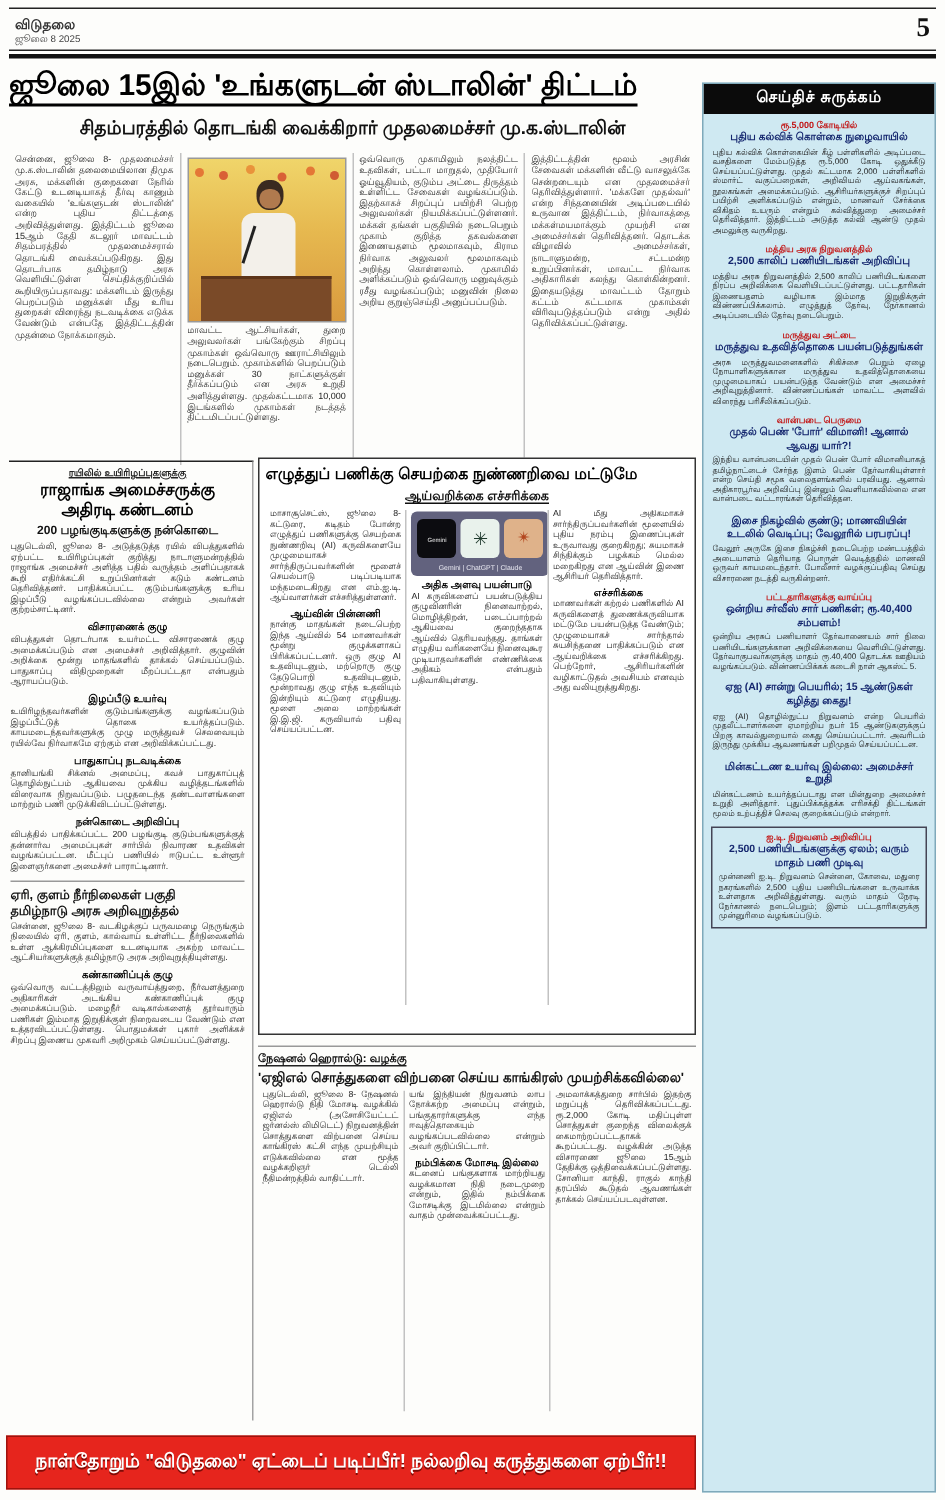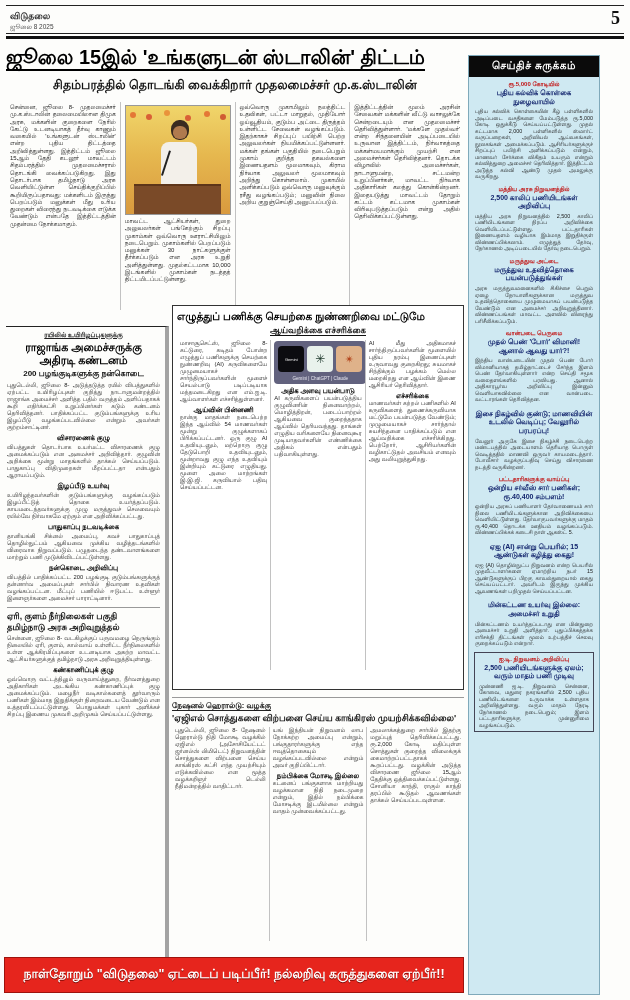--- a/index.html
+++ b/index.html
@@ -49,22 +49,22 @@
   .photo .flowers { position:absolute; left:4px; top:6px; width:6px; height:6px; border-radius:50%; background:#e2622b;
     box-shadow:16px 2px 0 #d5452b, 34px -2px 0 #e88431, 55px 3px 0 #d5452b, 74px -1px 0 #e2622b, 90px 2px 0 #c93f27; opacity:.8; }
   .photo .head { position:absolute; left:44%; top:14px; width:18px; height:20px; border-radius:45%; background:#3a2a20; }
   .photo .face { position:absolute; left:45.5%; top:20px; width:14px; height:13px; border-radius:45%; background:#b07a4e; }
   .photo .shirt{ position:absolute; left:34%; top:36px; width:36px; height:42px; border-radius:8px 8px 0 0; background:#f3f0ea; }
   .photo .podium{ position:absolute; left:8%; bottom:0; width:84%; height:30px; background:#7a4a28; border-top:2px solid #5d3519; }
   .photo .mic { position:absolute; left:38%; top:44px; width:1.5px; height:26px; background:#222; transform:rotate(18deg); }
 
   
   .left-strip {
-    left:6px; top:326px; width:163px; height:640px;
-    border-top:1.5px solid #222; border-right:4px solid #a3a3a3;
+    left:6px; top:307px; width:163px; height:640px;
+    border-top:1.5px solid #222; border-right:1px solid #a3a3a3;
     padding:4px 5px 0 1px; overflow:hidden;
   }
   .kicker {
     text-align:center; font-size:6.5px; font-weight:bold; color:#222;
     text-decoration:underline; margin-bottom:2px;
   }
   .la-h1 { text-align:center; font-size:11px; font-weight:bold; line-height:13px; color:#000; }
   .la-h3 { text-align:center; font-size:8px; font-weight:bold; margin:2px 0 3px 0; }
   .small-body { font-size:5.8px; line-height:7px; text-align:justify; color:#1c1c1c; }
   .sec-head { text-align:center; font-size:6.8px; font-weight:bold; margin:3px 0 1px 0; color:#000; }
@@ -100,21 +100,21 @@
   .her-kicker { text-align:left; font-size:7.5px; font-weight:bold; }
   .her-kicker span { border-bottom:1px solid #222; }
   .her-head { text-align:left; font-size:9px; font-weight:bold; line-height:11px; margin:2px 0 3px 0; }
   .her-cols { display:flex; height:214px; overflow:hidden; }
   .her-col { flex:1 1 0; padding:0 3px; overflow:hidden;
     font-size:5.8px; line-height:7px; text-align:justify; color:#1c1c1c; }
   .her-col + .her-col { border-left:1px solid #c2c2c2; }
 
   
   .sidebar {
-    left:468px; top:55px; width:132px; height:940px;
+    left:468px; top:55px; width:156px; height:940px;
     background:#cfe9f2; border:1px solid #7fa9ba; overflow:hidden;
   }
   .sb-title {
     background:#0b0b0b; color:#fff; text-align:center;
     font-size:10.5px; font-weight:bold; padding:3px 0 4px 0; letter-spacing:.5px;
   }
   .sb-item { padding:4px 6px 2px 6px; }
   .sb-kicker { text-align:center; font-size:6px; font-weight:bold; color:#c21414; }
   .sb-head { text-align:center; font-size:7px; font-weight:bold; line-height:8.6px; color:#14266e; margin:1px 0 2px 0; }
   .sb-body { font-size:5.4px; line-height:6.5px; text-align:justify; color:#222; }

